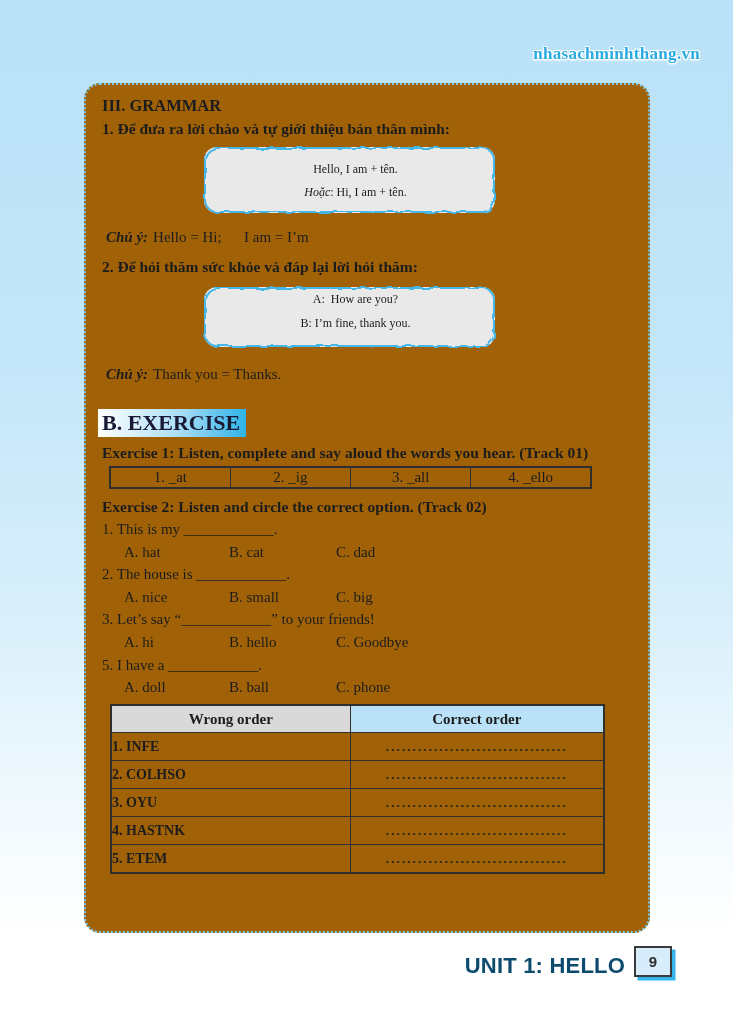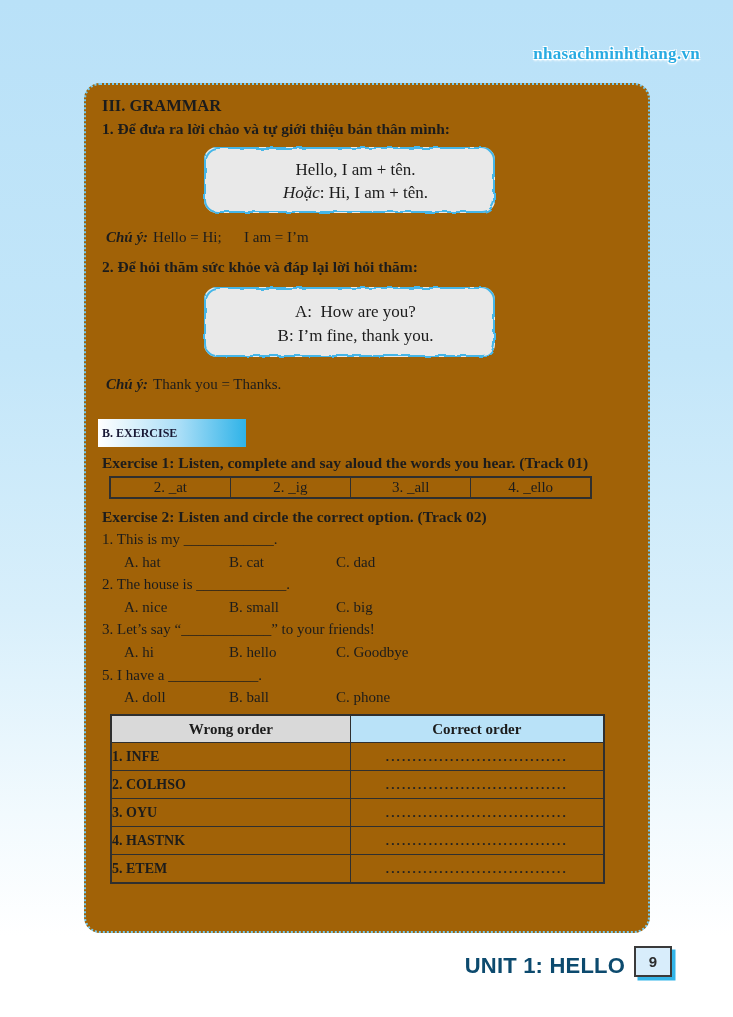--- a/index.html
+++ b/index.html
@@ -33,36 +33,36 @@
   .wavy-box {
     position:relative; width:291px; margin-left:102px;
     background:#e9e9e9; border-radius:13px; text-align:center;
   }
   .wavy-box::before {
     content:""; position:absolute; inset:0;
     border:2.5px solid #45b6e8; border-radius:13px;
     filter:url(#squiggle); pointer-events:none;
   }
   .box1 { margin-top:6px; height:66px; padding-top:11px; }
-  .box2 { margin-top:8px; height:70px; padding-top:13px; }
-  .box-line { font-size:17px; line-height:23px;margin-left:12px; }
+  .box2 { margin-top:8px; height:60px; }
+  .box-line { font-size:12px; line-height:23px;margin-left:12px; }
   .box2 .box-line { line-height:24px; }
   .it { font-style:italic; }
 
   .note { margin-top:13px; margin-left:4px; font-size:15px; line-height:22px; }
   .note-2 { margin-top:16px; }
   .note-label { font-weight:bold; font-style:italic; }
   .note-text { margin-left:5px; }
   .mt7 { margin-top:7px; }
 
   
   .ex-heading {
     margin-top:24px; margin-left:-4px; width:148px; height:28px;
     background:linear-gradient(90deg,#ffffff 0%,#aadef7 55%,#2fb3e8 100%);
-    font-size:12px; font-weight:bold; color:#191935;
+    font-size:22px; font-weight:bold; color:#191935;
     line-height:28px; padding-left:4px;
   }
 
   .ex-title { font-size:15.5px; font-weight:bold; line-height:22px; margin-top:5px; }
   .ex1-title { margin-top:5px; }
   .ex2-title { margin-top:7px; }
   .ex3-title { margin-top:8px; }
 
   
   table { border-collapse:collapse; }
@@ -141,21 +141,21 @@
     <span class="note-label">Chú ý:</span><span class="note-text pre">Thank you = Thanks.</span>
   </div>
 
   <div class="ex-heading">B. EXERCISE</div>
 
   <div class="ex-title ex1-title">Exercise 1: Listen, complete and say aloud the words you hear. (Track 01)</div>
 
   <table class="tbl1">
     <tbody>
         <tr>
-      <td>2. _at</td>
+      <td>1. _at</td>
       <td>2. _ig</td>
       <td>3. _all</td>
       <td>4. _ello</td>
     </tr>
   </tbody>
     </table>
 
   <div class="ex-title ex2-title">Exercise 2: Listen and circle the correct option. (Track 02)</div>
 
   <div class="ex2-block">

